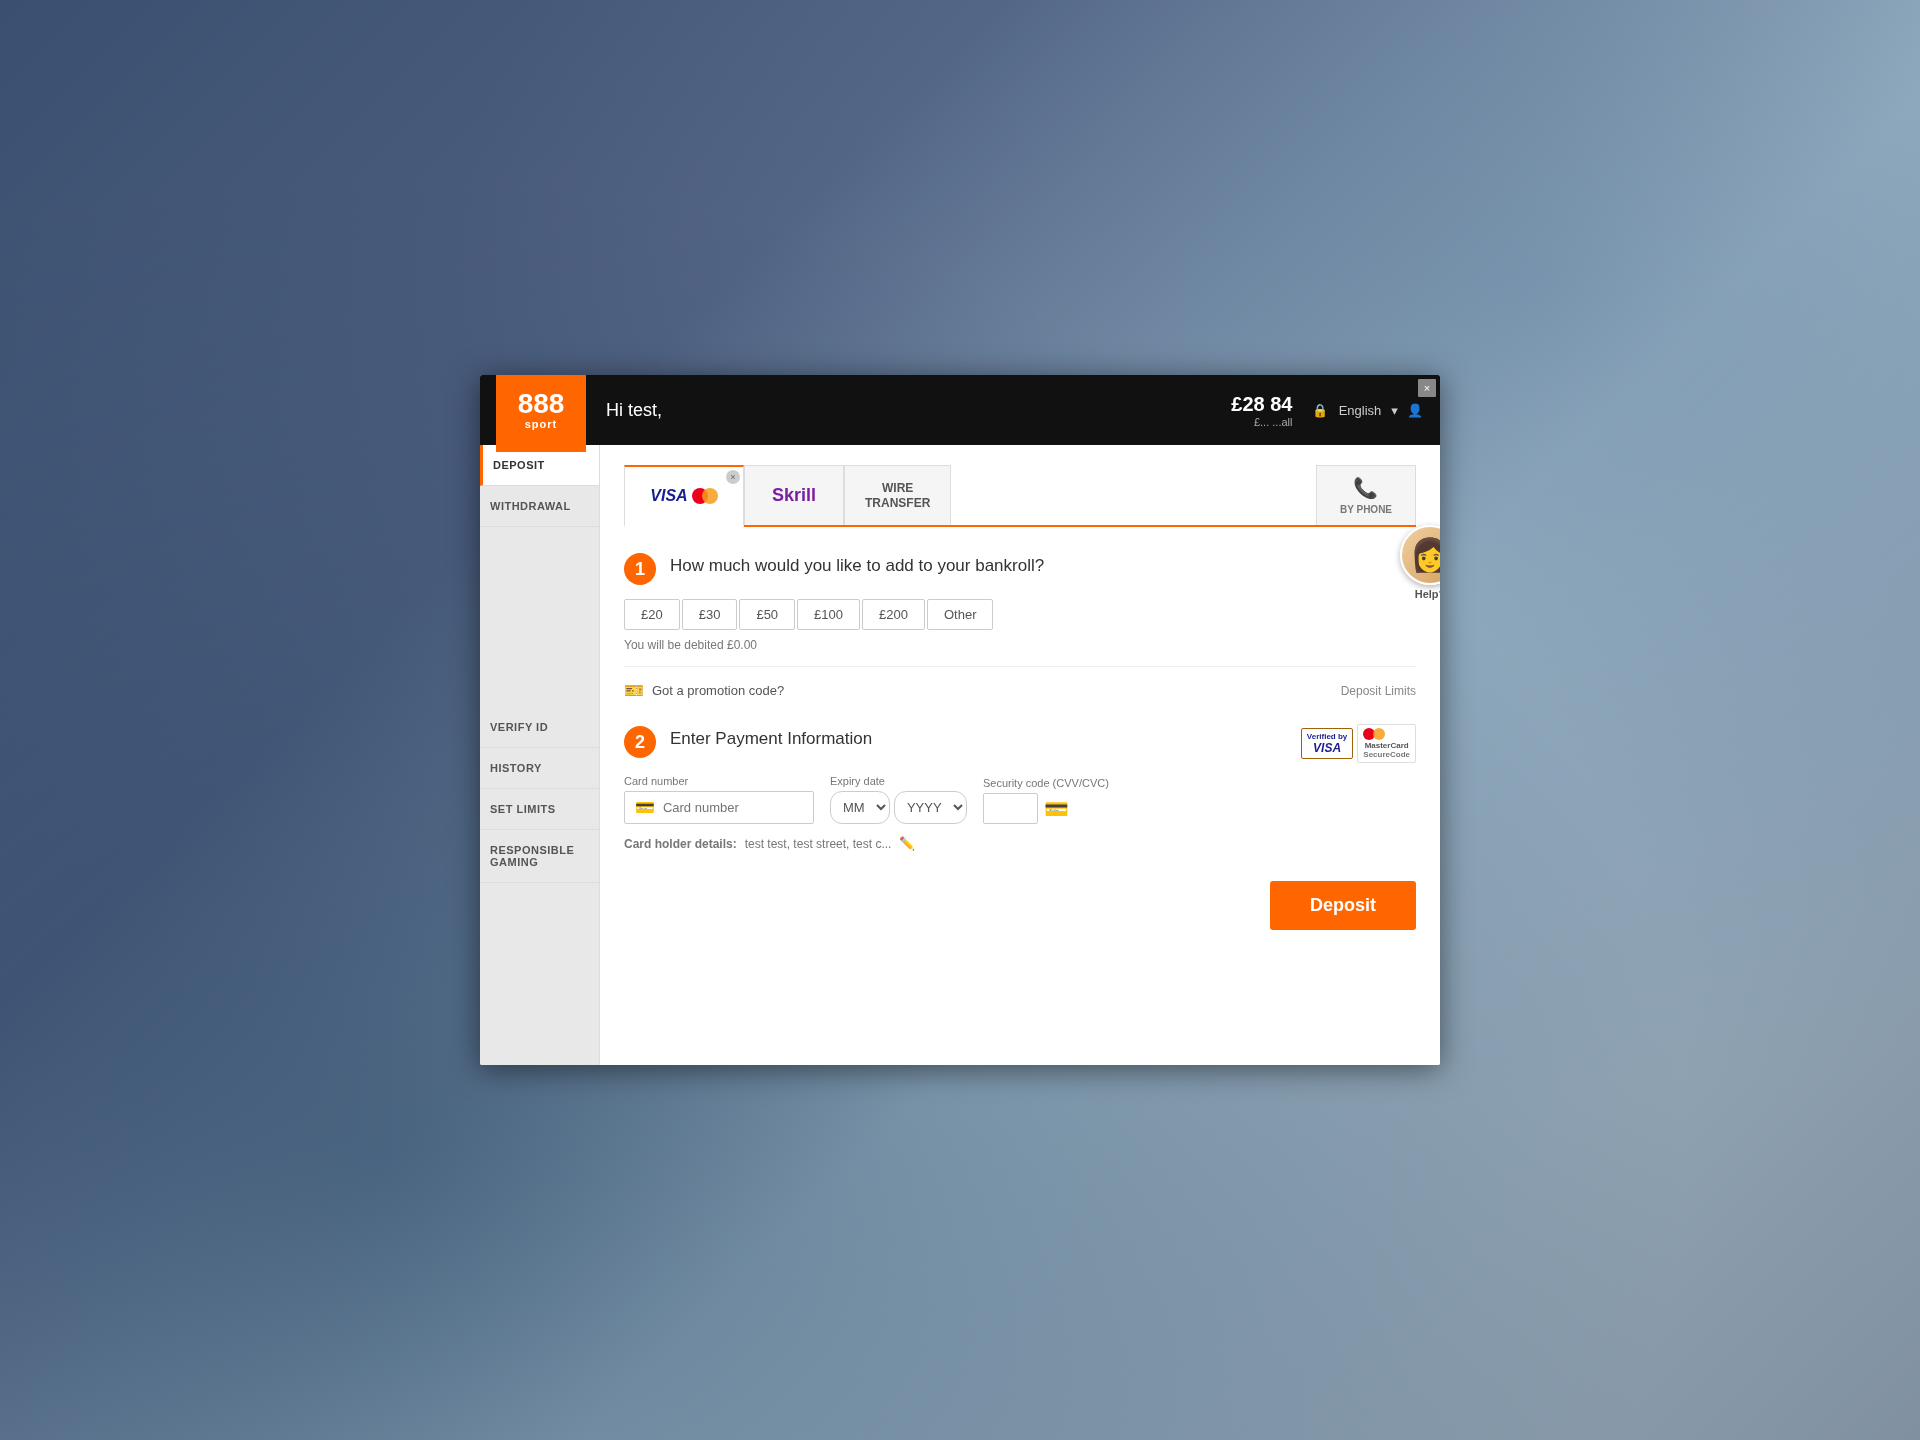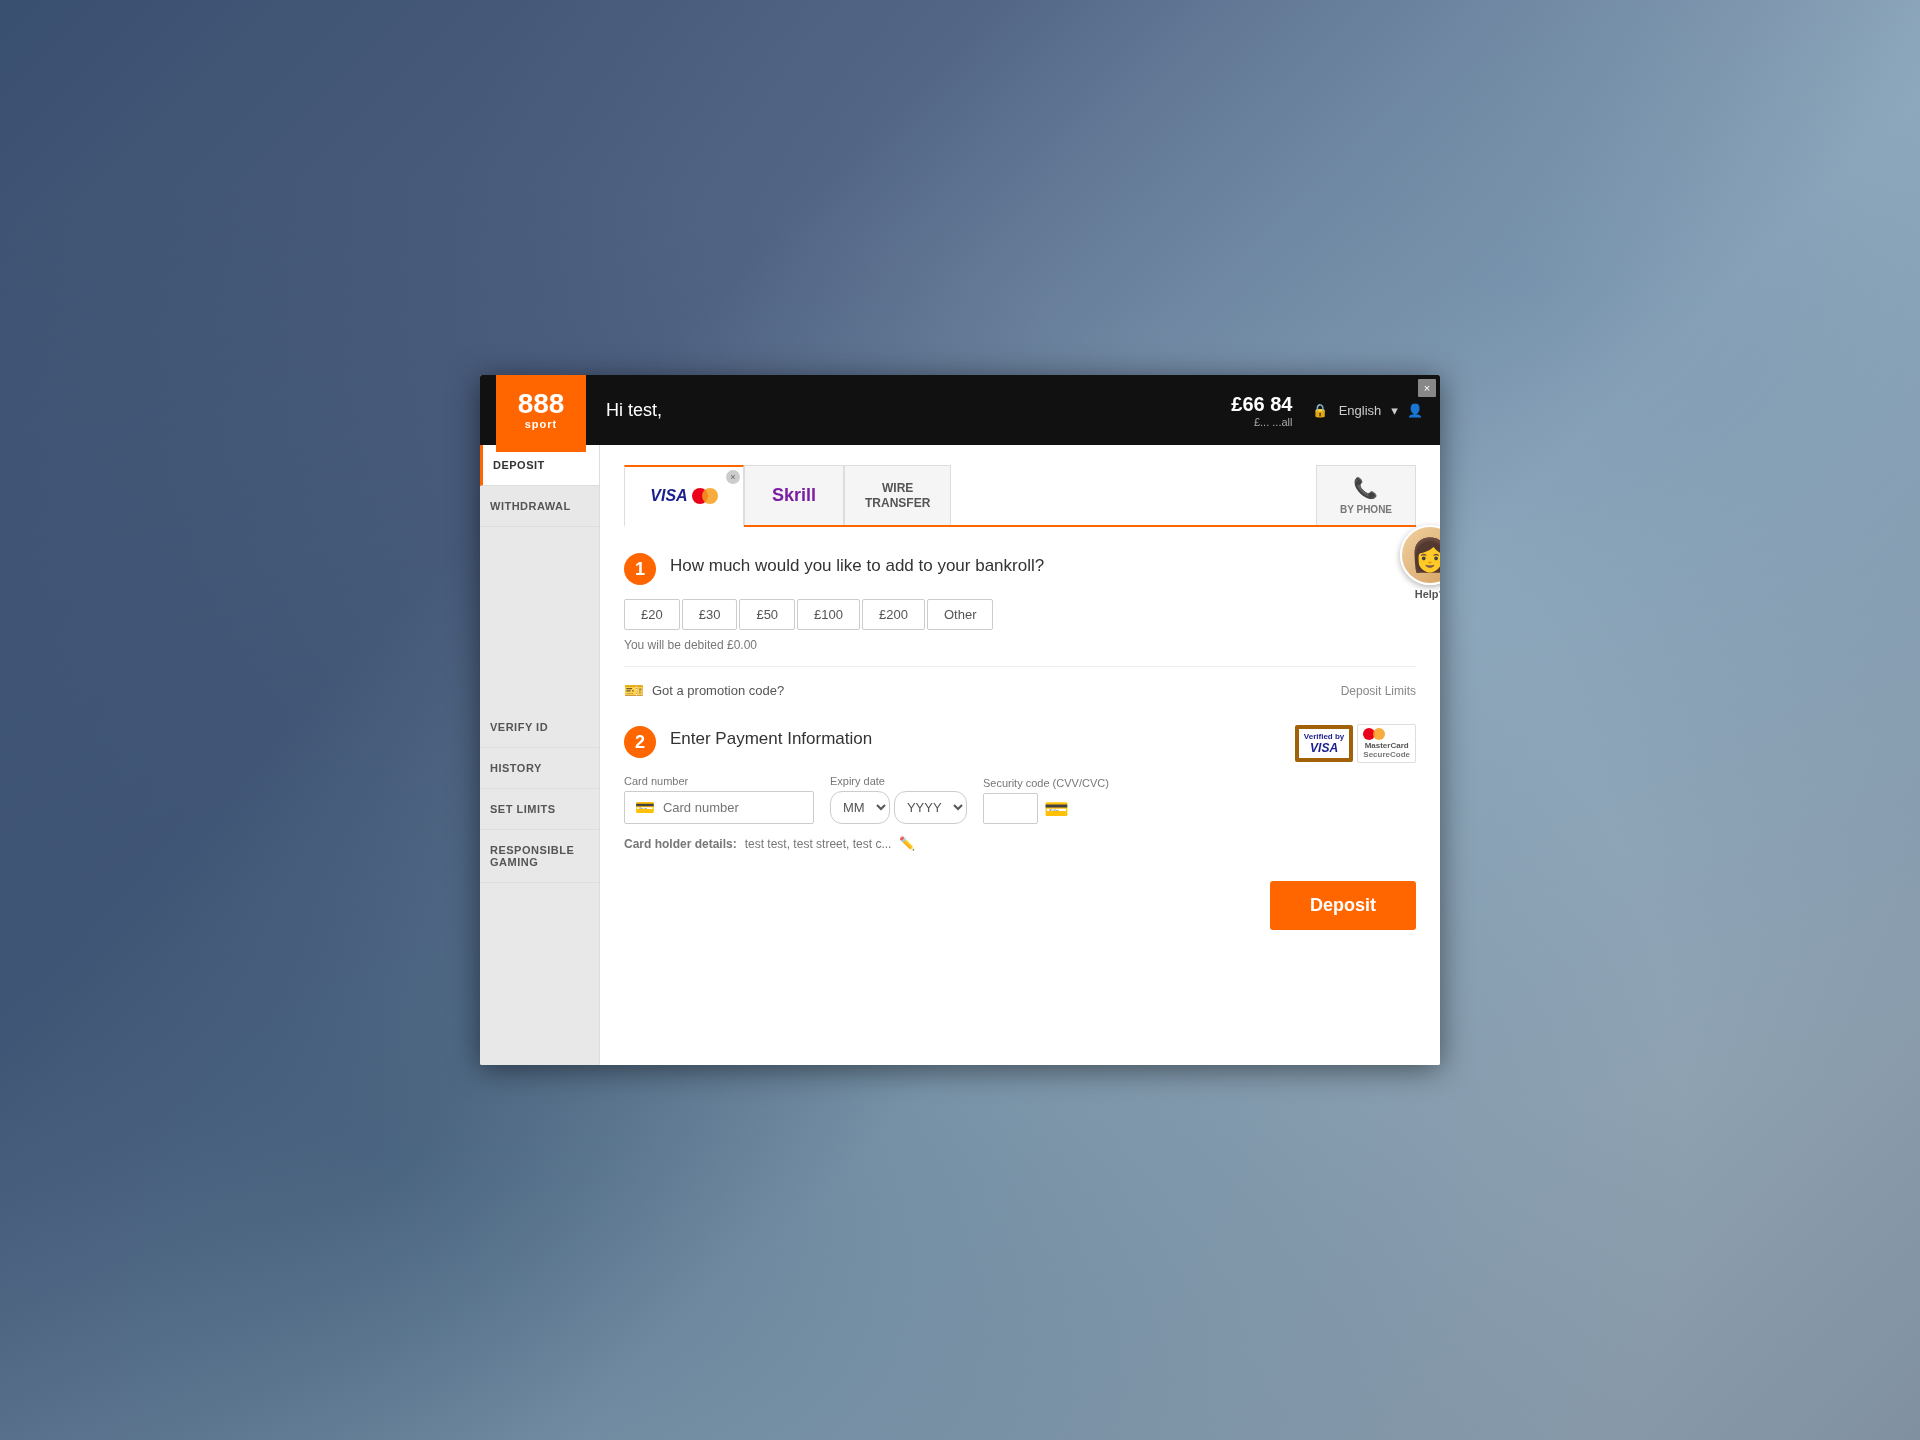--- a/index.html
+++ b/index.html
@@ -330,21 +330,21 @@
       gap: 4px;
       align-items: center;
       margin-bottom: 12px;
       justify-content: flex-end;
     }
     .verified-visa {
       font-size: 10px;
       color: #1a1f8f;
       font-weight: bold;
       text-align: center;
-      border: 4px solid #a16207;
+      border: 1px solid #a16207;
       padding: 3px 5px;
       border-radius: 2px;
     }
     .verified-visa span {
       display: block;
       font-style: italic;
       font-size: 12px;
     }
     .mastercard-badge {
       font-size: 9px;
@@ -480,21 +480,21 @@
 
 <div class="modal">
 
   <div class="header">
     <div class="logo-box">
       <div class="logo-888">888</div>
       <div class="logo-sport">sport</div>
     </div>
     <div class="header-greeting">Hi test,</div>
     <div>
-      <div class="header-balance">£66 84</div>
+      <div class="header-balance">£28 84</div>
       <div class="header-balance-sub">£... ...all</div>
     </div>
     <div class="header-icons">
       <span>🔒</span>
       <span>English</span>
       <span>▾</span>
       <span>👤</span>
     </div>
     <button class="close-btn">×</button>
   </div>

